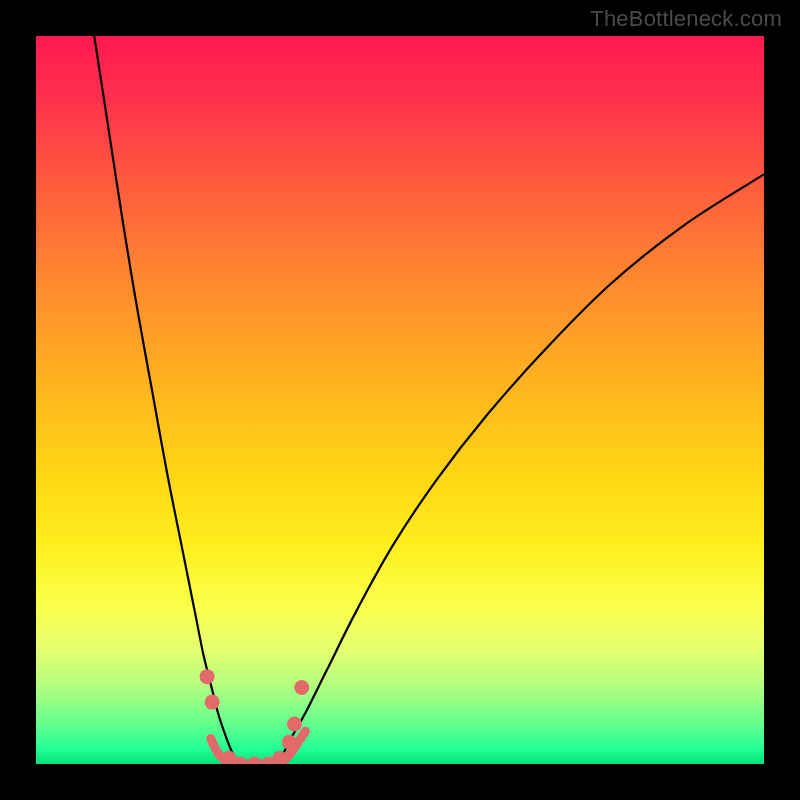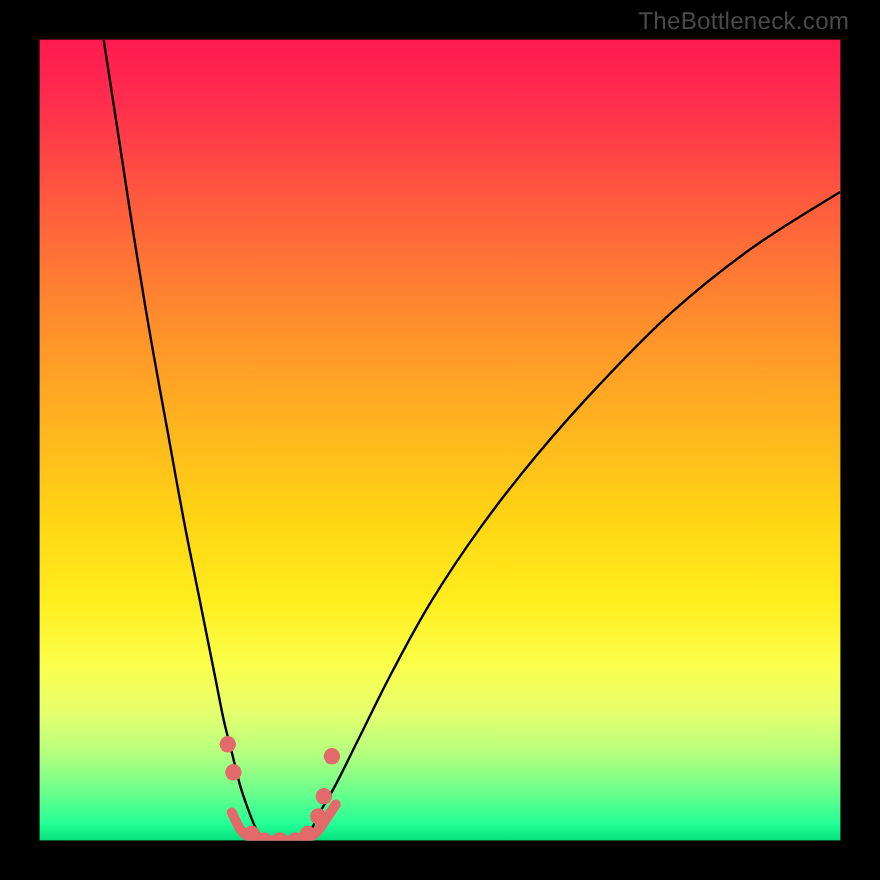--- a/index.html
+++ b/index.html
@@ -23,21 +23,21 @@
       #e6ff6e 84%,
       #b6ff7e 89%,
       #6bff8c 94%,
       #22ff96 98%,
       #06e07b 100%
     );
   }
   .watermark {
     position: absolute;
     top: 6px;
-    right: 28px;
+    right: 18px;
     color: #4a4a4a;
     font-size: 22px;
     font-weight: 500;
     letter-spacing: 0.2px;
     z-index: 5;
   }
   svg.curves {
     position: absolute;
     left: 0; top: 0;
     width: 728px; height: 728px;

